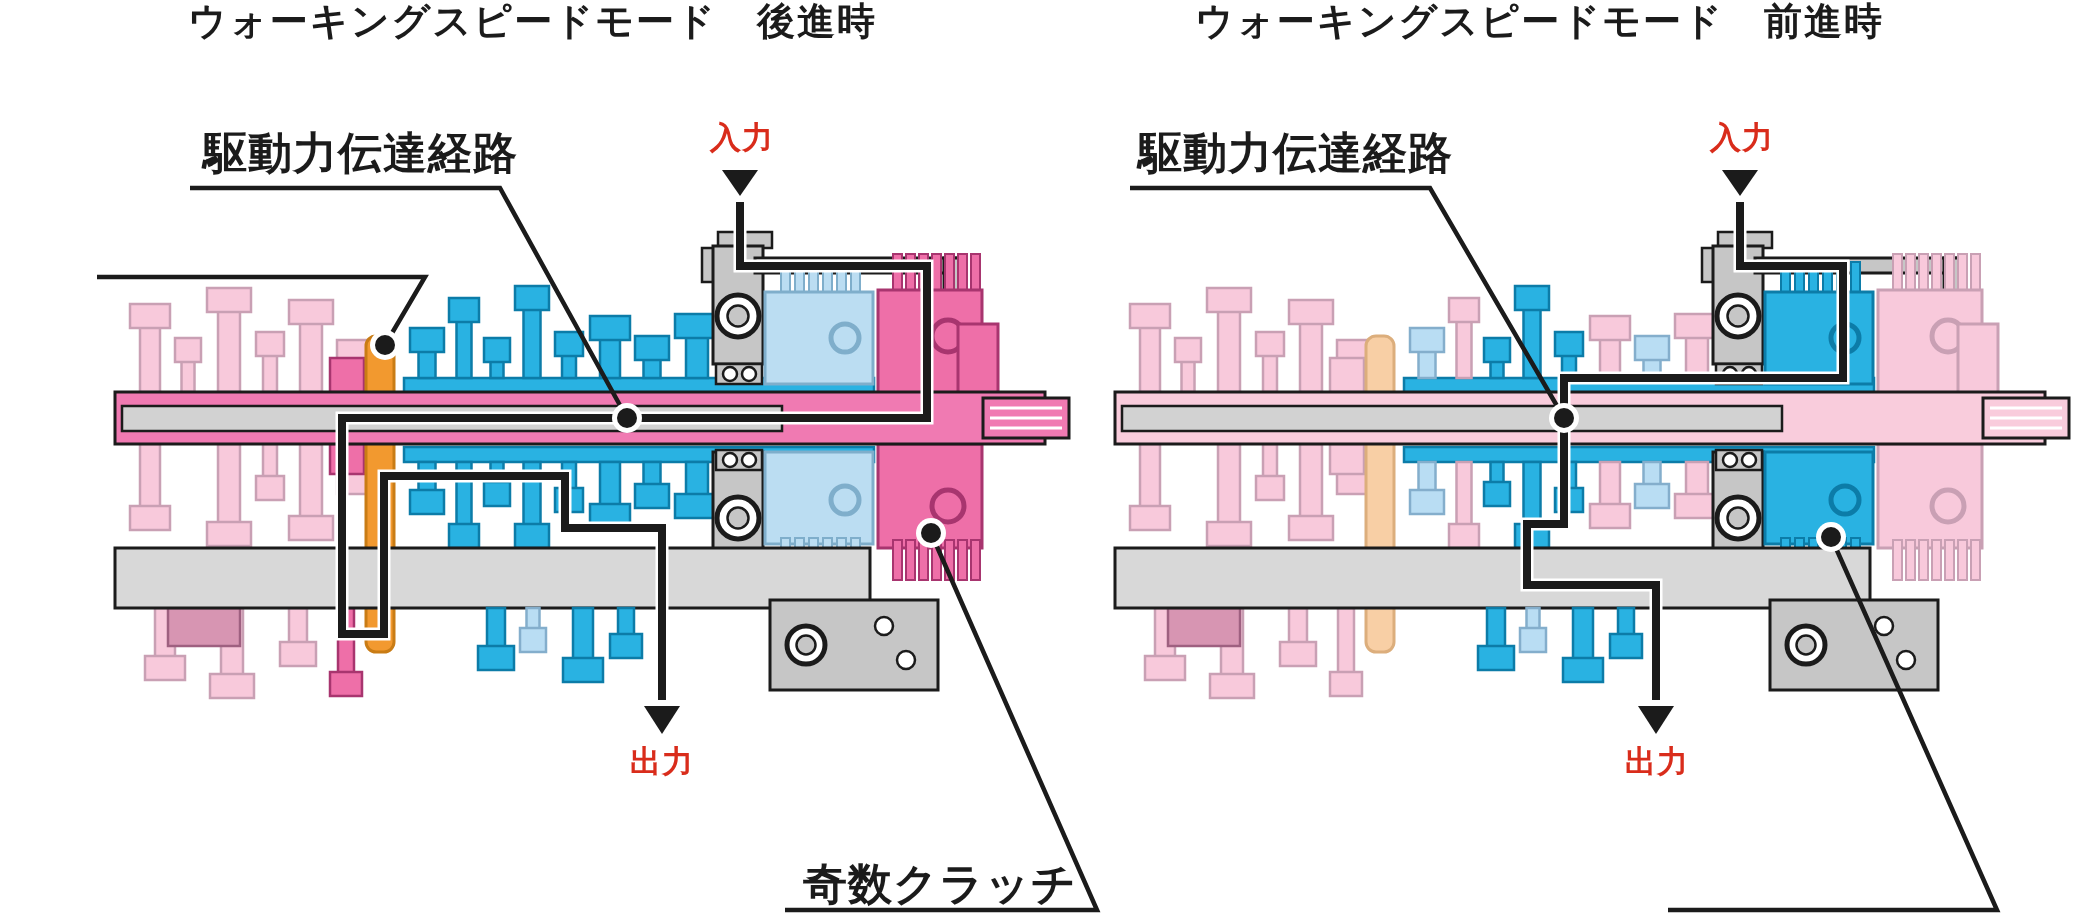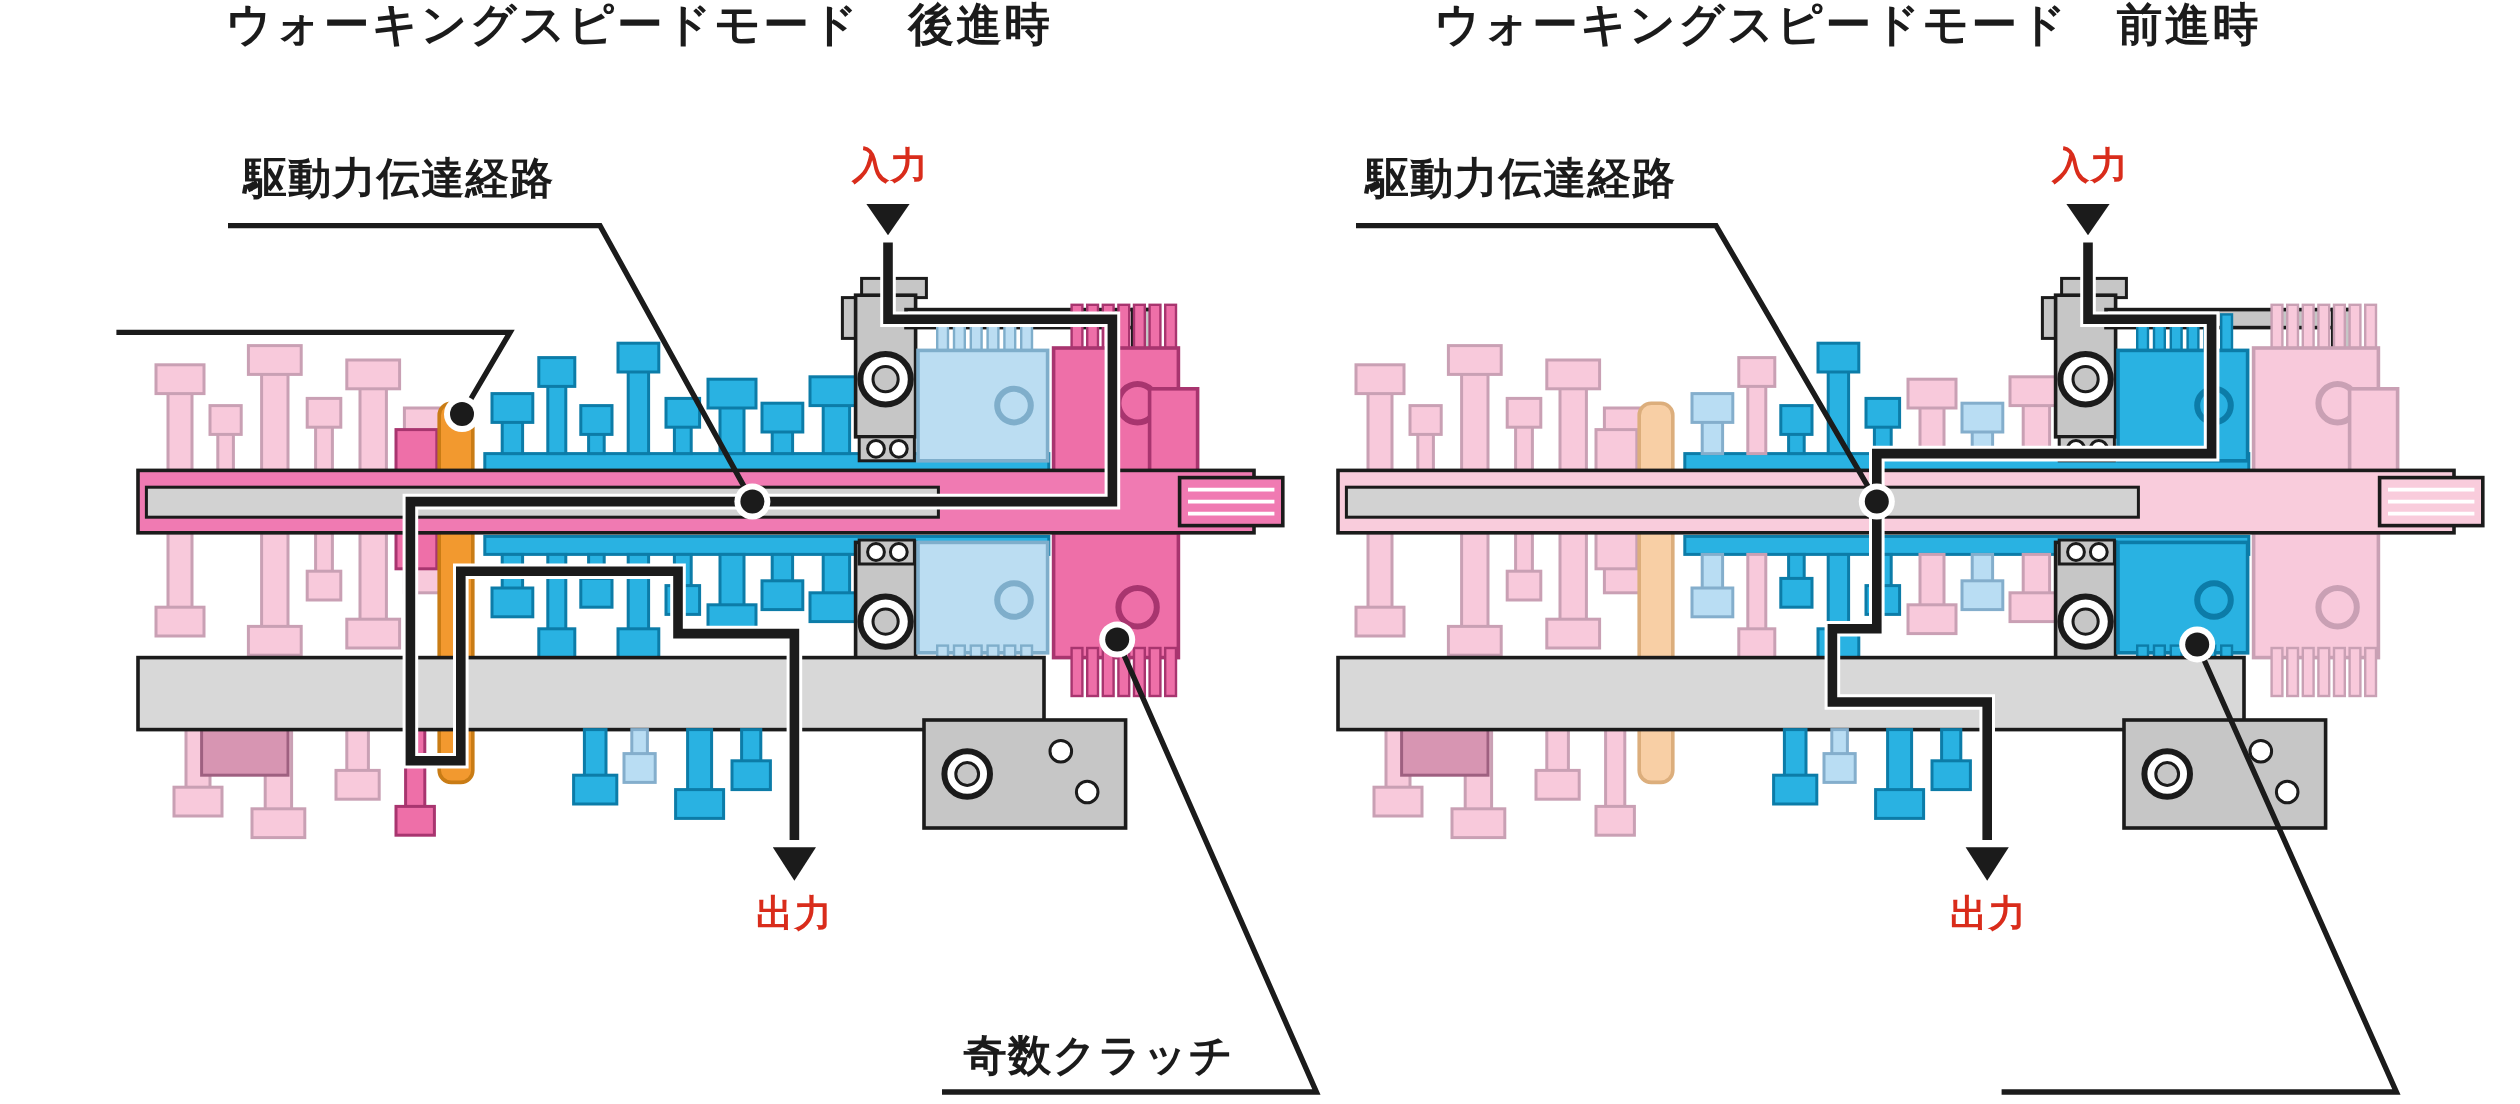--- a/index.html
+++ b/index.html
@@ -1,19 +1,19 @@
 <!DOCTYPE html>
 <html><head>
 <meta charset="utf-8">
 <style>
   html,body{margin:0;padding:0;background:#ffffff;}
   #stage{position:relative;width:2100px;height:920px;background:#fff;overflow:hidden;
          font-family:"Liberation Sans","DejaVu Sans",sans-serif;}
   #scene{position:absolute;left:0;top:0;}
-  .lbl{position:absolute;font-weight:700;font-size:36px;color:#1b1b1b;white-space:nowrap;
+  .lbl{position:absolute;font-weight:700;font-size:44px;color:#1b1b1b;white-space:nowrap;
        letter-spacing:1px;line-height:1;}
   .lbl.title{font-size:38px;letter-spacing:2px;}
   .lbl.red{font-size:31px;color:#d92c1b;text-align:right;}
 </style>
 </head>
 <body>
 
 <div id="stage">
   <svg id="scene" width="2100" height="920" viewBox="0 0 2100 920">
       <g>

